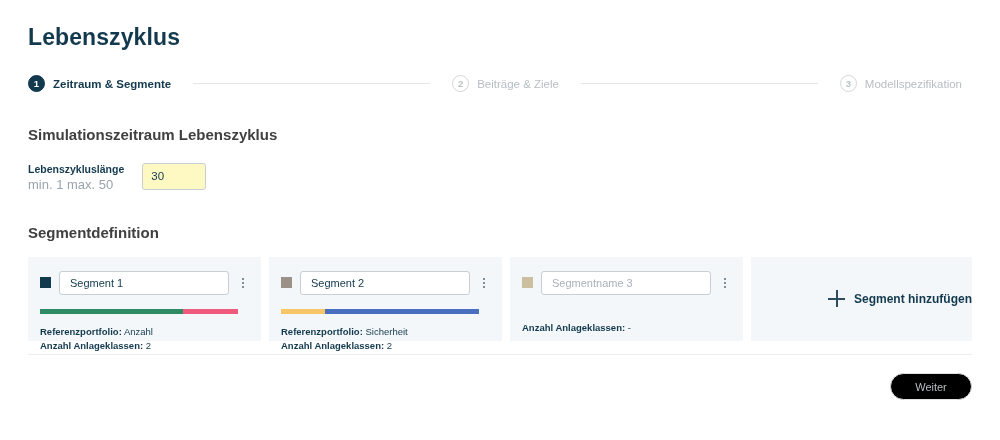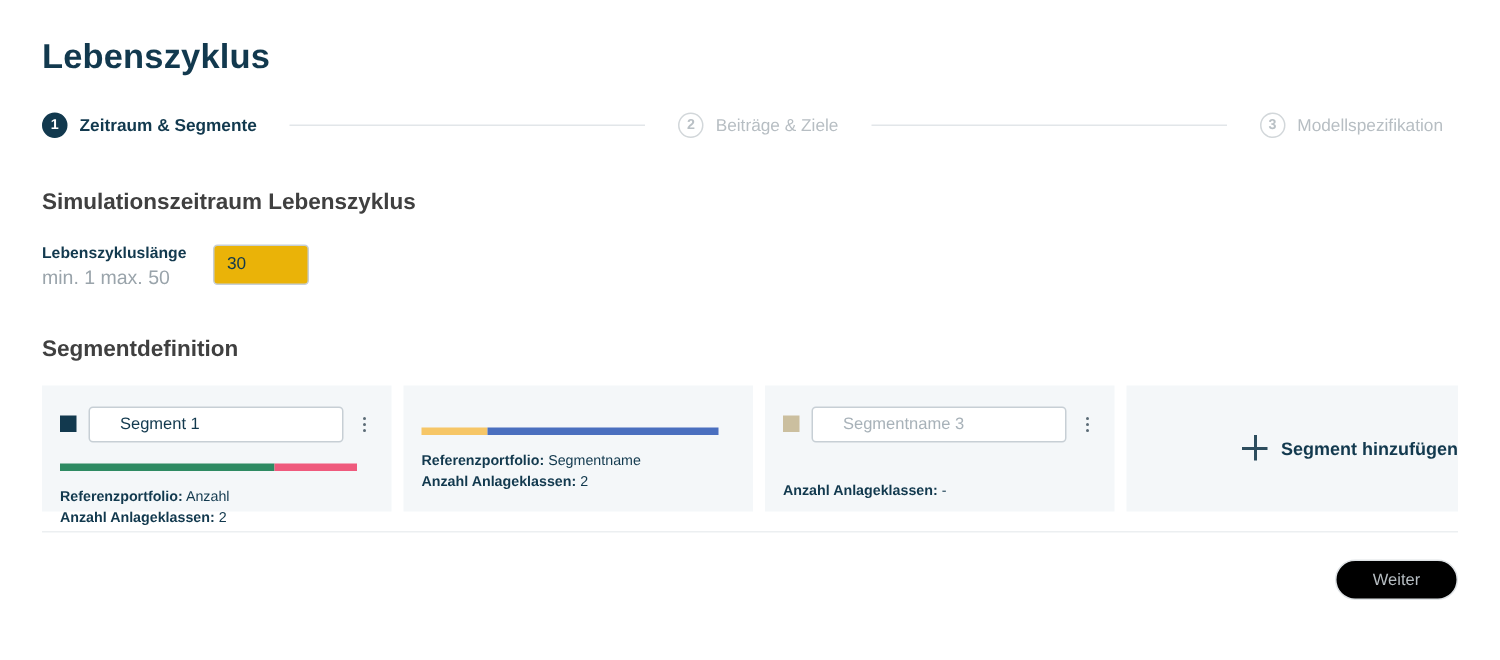--- a/index.html
+++ b/index.html
@@ -98,21 +98,21 @@
   .field-hint {
     font-size: 13px;
     color: #9aa4ab;
     line-height: 1.35;
   }
   .num-input {
     width: 64px;
     height: 27px;
     border: 1px solid #c7cfd5;
     border-radius: 3px;
-    background: #eab308;
+    background: #fef9c3;
     font-family: "Liberation Sans", sans-serif;
     font-size: 11.5px;
     color: #12394e;
     padding: 0 8px;
   }
 
   
   .seg-section { margin-top: 30px; }
   .seg-row {
     display: flex;
@@ -140,21 +140,21 @@
   }
   .seg-name-input {
     flex: 1 1 auto;
     height: 24px;
     border: 1px solid #c7cfd5;
     border-radius: 3px;
     background: #ffffff;
     font-family: "Liberation Sans", sans-serif;
     font-size: 11px;
     color: #12394e;
-    padding: 0 20px;
+    padding: 0 10px;
     min-width: 0;
   }
   .seg-name-input::placeholder { color: #a8b2b9; }
   .kebab {
     width: 12px;
     flex: 0 0 auto;
     display: flex;
     flex-direction: column;
     align-items: center;
     gap: 2px;
@@ -303,28 +303,37 @@
             <span class="mv">Anzahl</span>
           </div>
           <div class="meta-line">
             <span class="mk">Anzahl Anlageklassen:</span>
             <span class="mv">2</span>
           </div>
         </div>
       </div>
 
       <div class="seg-card tall">
+        <div class="seg-head">
+          <div class="seg-swatch" style="background: rgb(154, 145, 136);"></div>
+          <input class="seg-name-input" type="text" value="Segment 2" style="">
+          <div class="kebab">
+            <span></span>
+              <span></span>
+              <span></span>
+          </div>
+        </div>
         <div class="seg-bar">
             <div class="bseg" style="background: rgb(246, 198, 103); width: 22%;"></div>
             <div class="bseg" style="background: rgb(74, 111, 191); width: 78%;"></div>
           </div>
         <div class="seg-meta">
           <div class="meta-line">
             <span class="mk">Referenzportfolio:</span>
-            <span class="mv">Segmentname</span>
+            <span class="mv">Sicherheit</span>
           </div>
           <div class="meta-line">
             <span class="mk">Anzahl Anlageklassen:</span>
             <span class="mv">2</span>
           </div>
         </div>
       </div>
 
       <div class="seg-card tall">
         <div class="seg-head">

